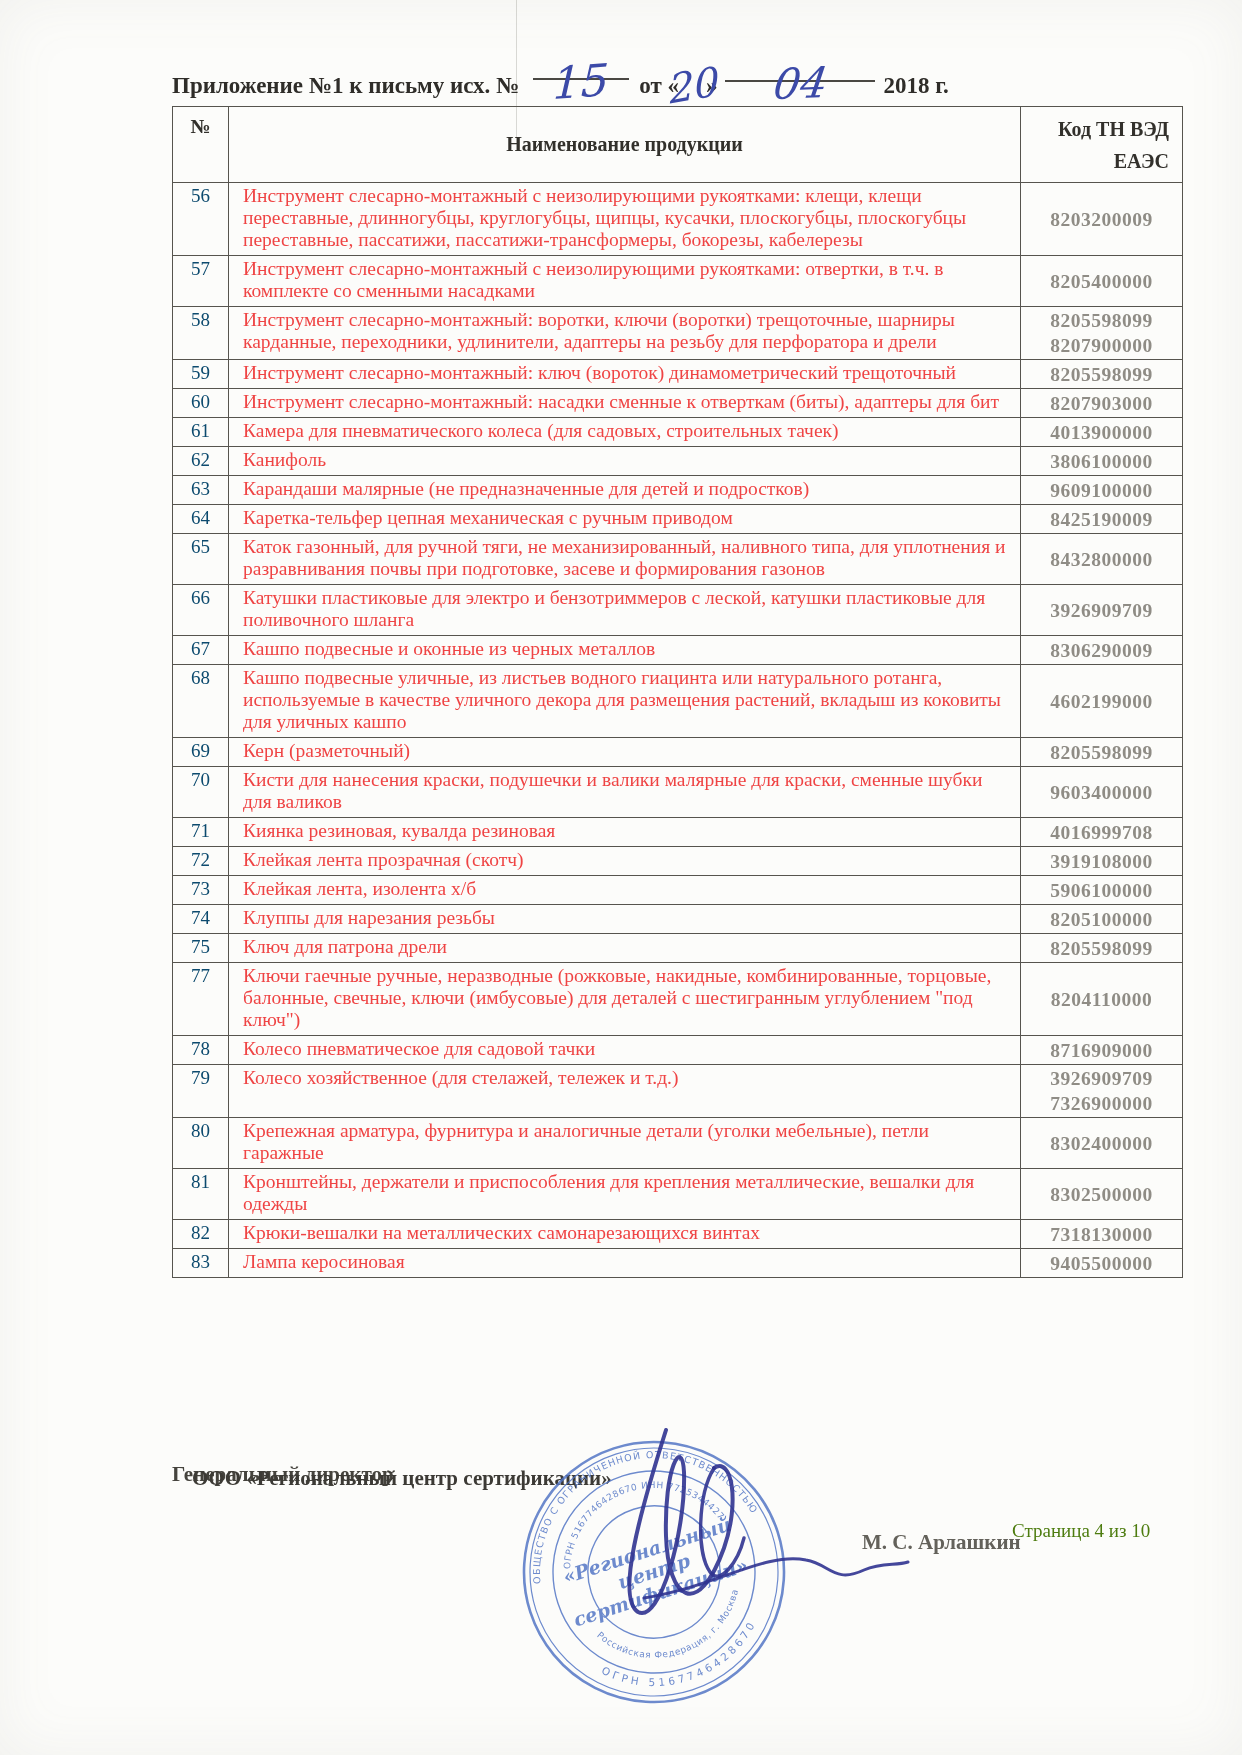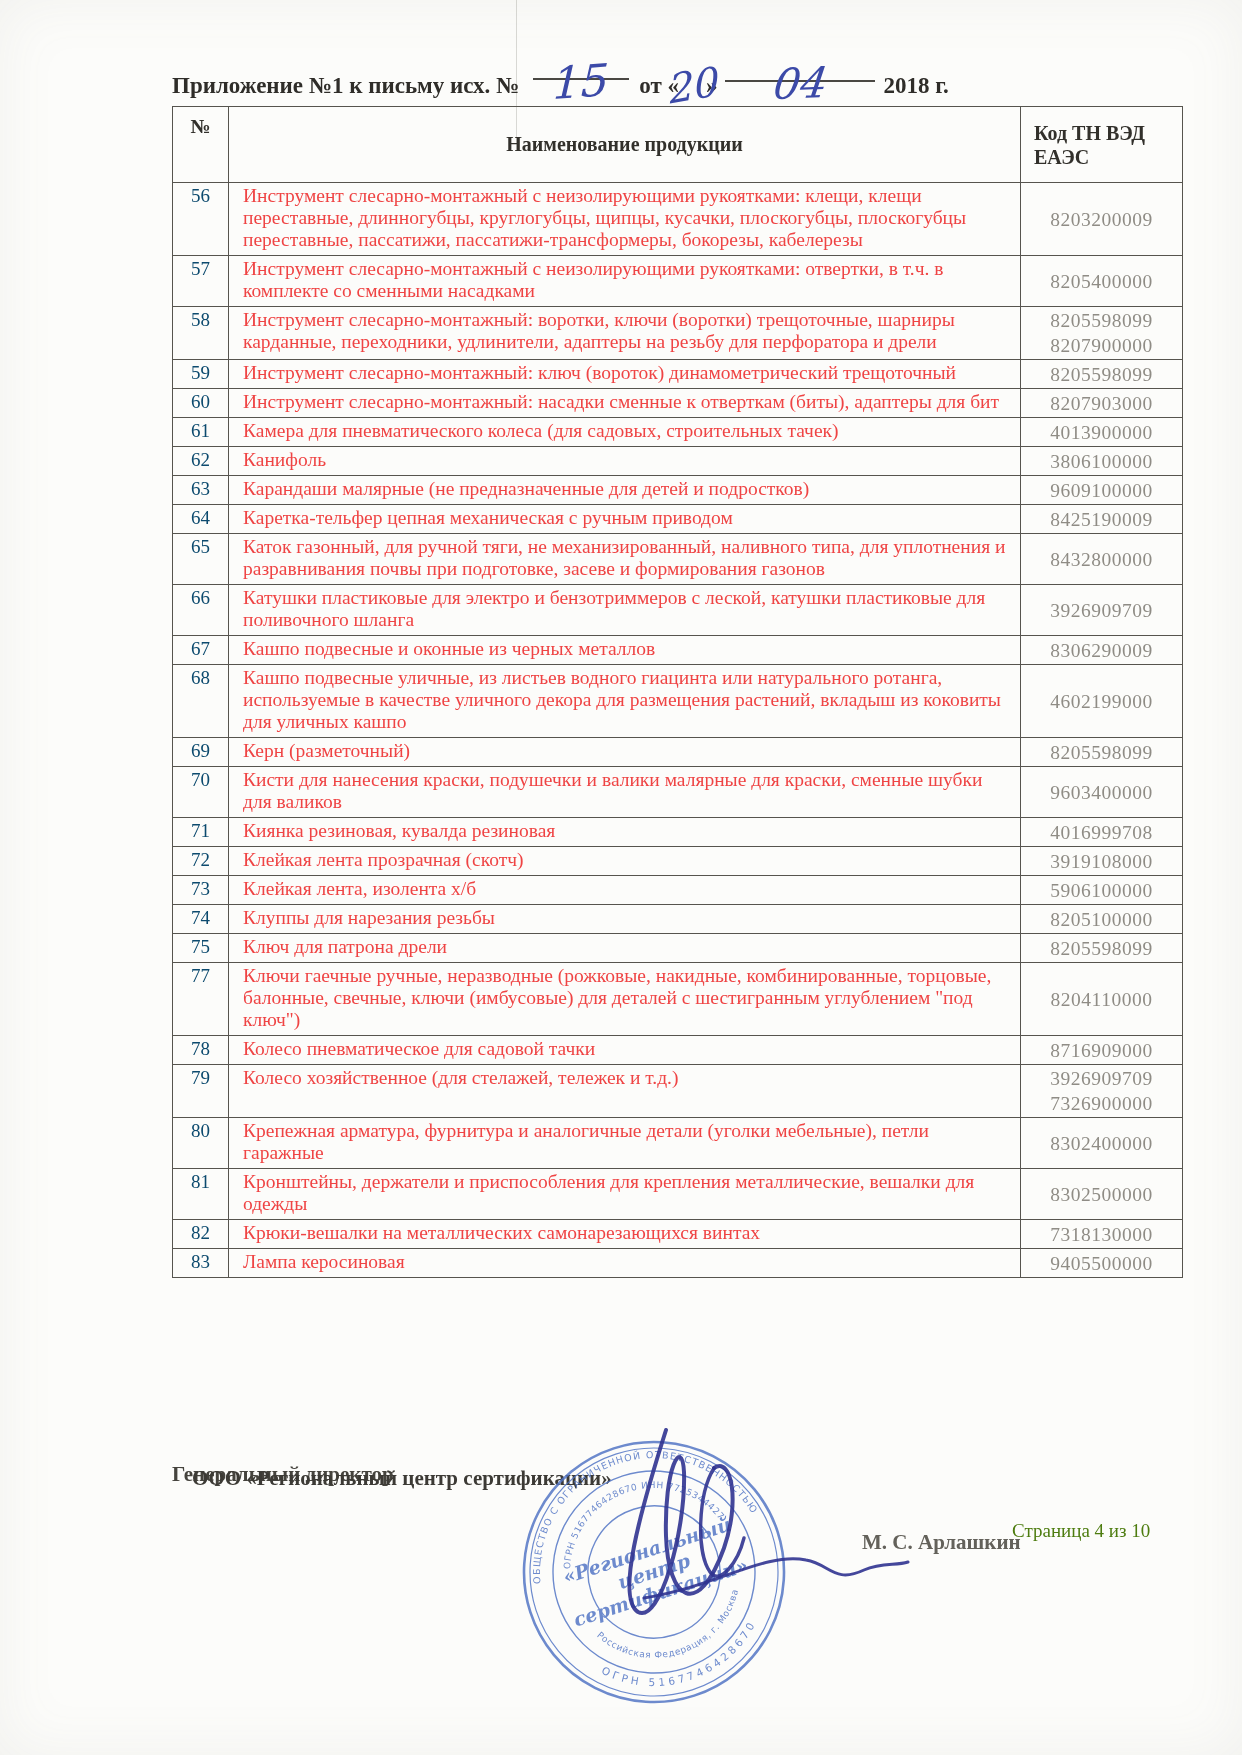--- a/index.html
+++ b/index.html
@@ -47,35 +47,35 @@
   }
   table.products th,table.products td{
     border:1px solid #56544e;
   }
   table.products thead th{
     font-size:20px;color:#32302b;font-weight:bold;
     height:66px;
   }
   th.col-num{vertical-align:top;text-align:center;padding-top:8px;font-size:19px;}
   th.col-name{vertical-align:middle;text-align:center;}
-  th.col-code{vertical-align:middle;text-align:left;line-height:24px;padding:0 13px;color:#55534d;}
+  th.col-code{vertical-align:middle;text-align:right;line-height:32px;padding:0 13px;color:#55534d;}
   td.cell-num{
     vertical-align:top;text-align:center;
     font-size:19px;color:#0c4a6e;padding-top:2px;
   }
   td.cell-name{
     vertical-align:top;text-align:left;
     font-size:19.5px;line-height:22px;
     padding:2px 10px 4px 14px;color:#ef4444;
   }
   td.cell-code{
     vertical-align:middle;text-align:center;
     font-size:19.5px;color:#8f8c85;letter-spacing:.5px;
   }
-  td.cell-code .code-line{line-height:25px;}
+  td.cell-code .code-line{line-height:25px;font-weight:bold;}
   
   .footer-title{
     position:absolute;left:172px;top:1414px;
     font-size:21px;font-weight:bold;color:#45433d;margin-top:48px;
   }
   .footer-company{
     position:absolute;left:172px;top:1466px;
     font-size:21px;font-weight:bold;color:#3c3a35;margin-left:20px;
   }
   .footer-signer{

